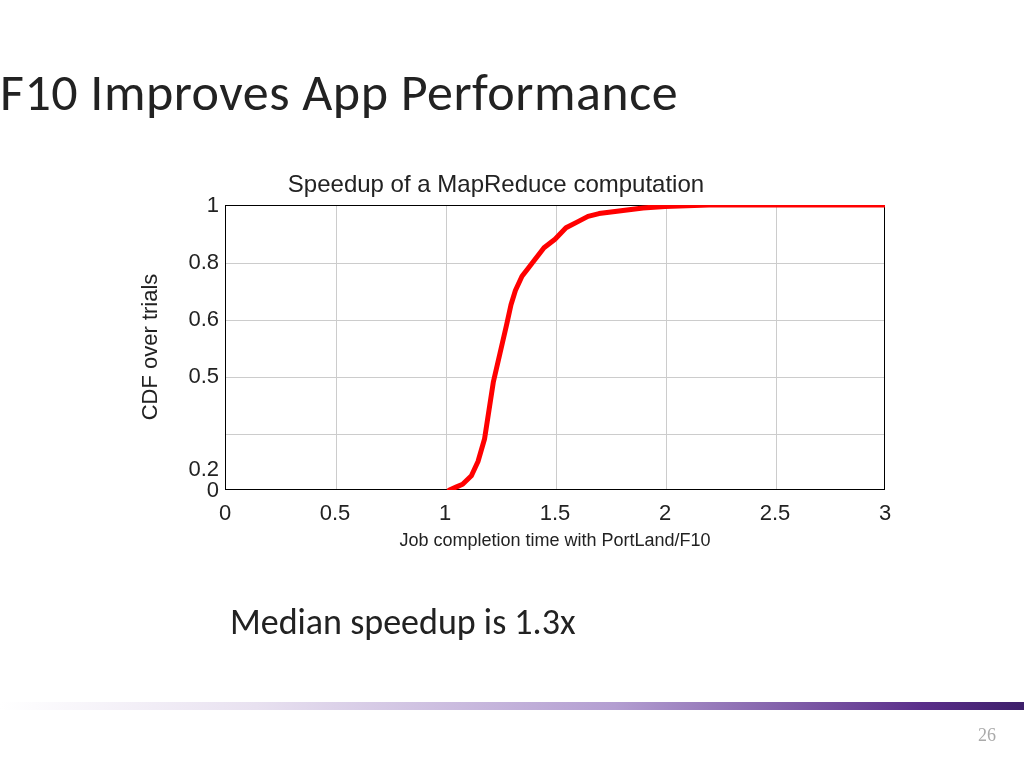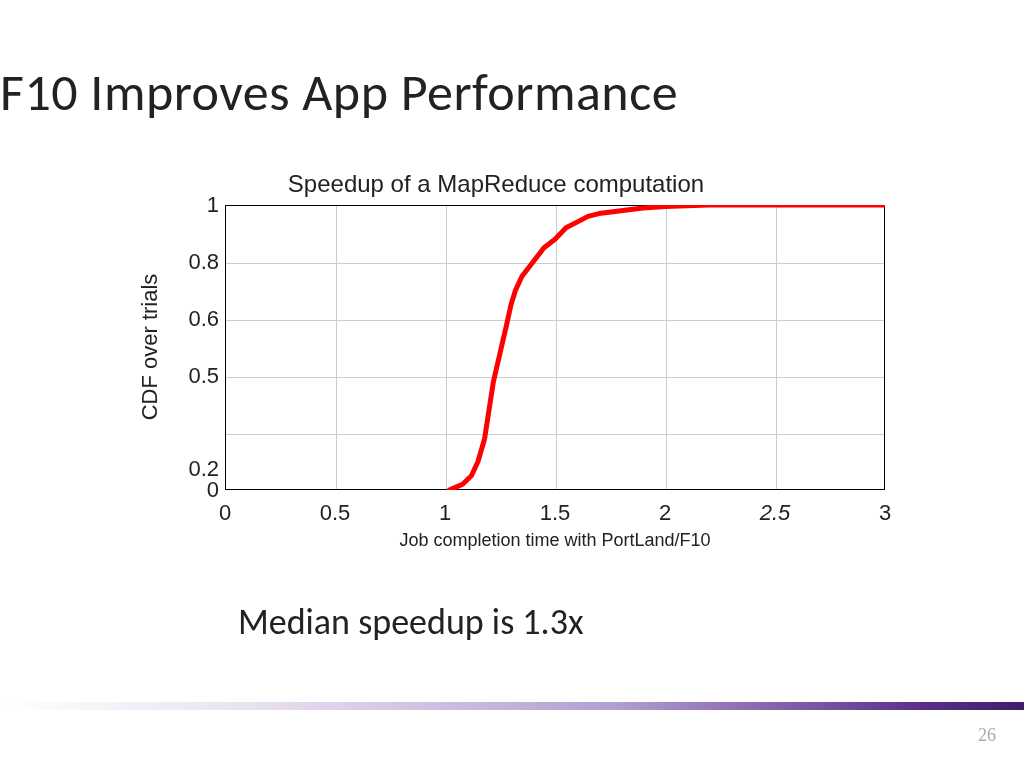--- a/index.html
+++ b/index.html
@@ -104,21 +104,20 @@
     height: 285px;
     pointer-events: none;
   }
   .caption {
     position: absolute;
     top: 600px;
     left: 230px;
     font-size: 36px;
     font-weight: 400;
     color: #222;
-    margin-left: 8px;
   }
   .footer-bar {
     position: absolute;
     left: 0;
     right: 0;
     bottom: 58px;
     height: 8px;
     background: linear-gradient(to right, #ffffff 0%, #e8e1f0 25%, #b39ed1 60%, #5a2e8a 90%, #3d1f6a 100%);
   }
   .page-num {
@@ -160,20 +159,20 @@
 <div class="caption">Median speedup is 1.3x</div>
 
 <div class="footer-bar"></div>
 <div class="page-num">26</div>
 
 <div class="x-tick" style="left: 225px;">0</div>
 <div class="x-tick" style="left: 335px;">0.5</div>
 <div class="x-tick" style="left: 445px;">1</div>
 <div class="x-tick" style="left: 555px;">1.5</div>
 <div class="x-tick" style="left: 665px;">2</div>
-<div class="x-tick" style="left: 775px; font-style: italic;">2.5</div>
+<div class="x-tick" style="left: 775px;">2.5</div>
 <div class="x-tick" style="left: 885px;">3</div>
 <div class="y-tick" style="top: 490px;">0</div>
 <div class="y-tick" style="top: 433px; margin-top: 36px;">0.2</div>
 <div class="y-tick" style="top: 376px;">0.5</div>
 <div class="y-tick" style="top: 319px;">0.6</div>
 <div class="y-tick" style="top: 262px;">0.8</div>
 <div class="y-tick" style="top: 205px;">1</div>
 
 </body></html>

